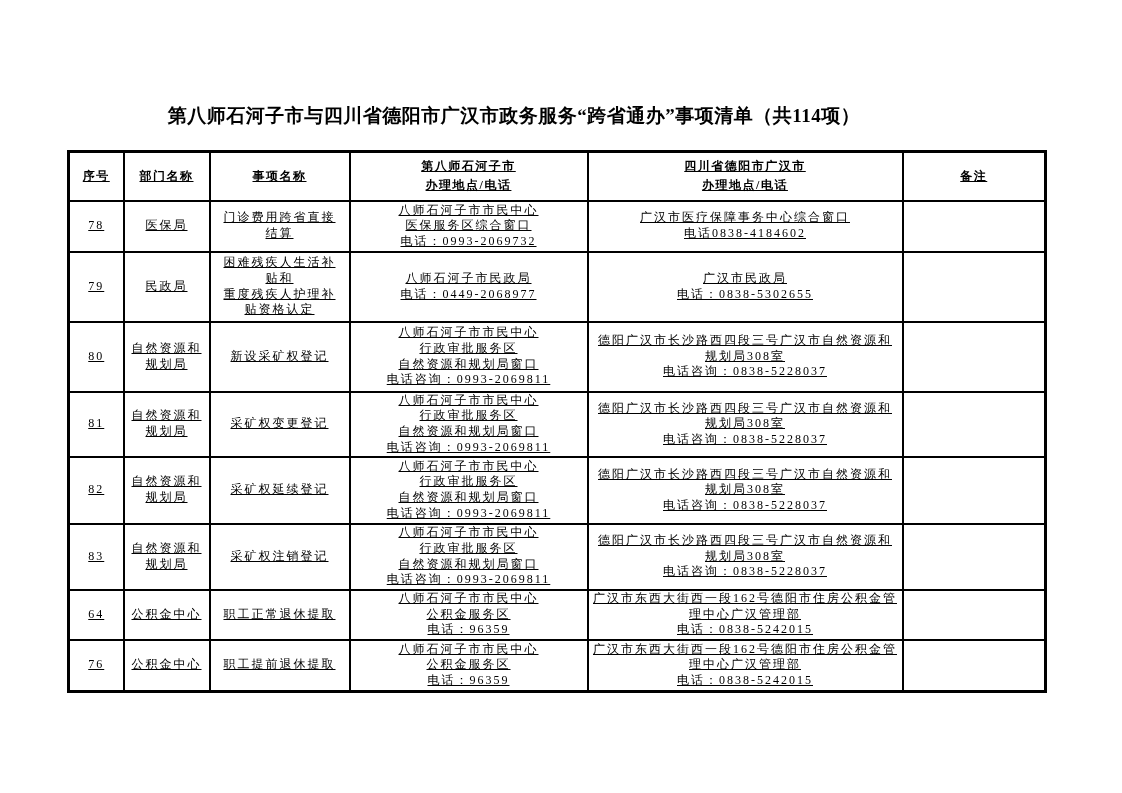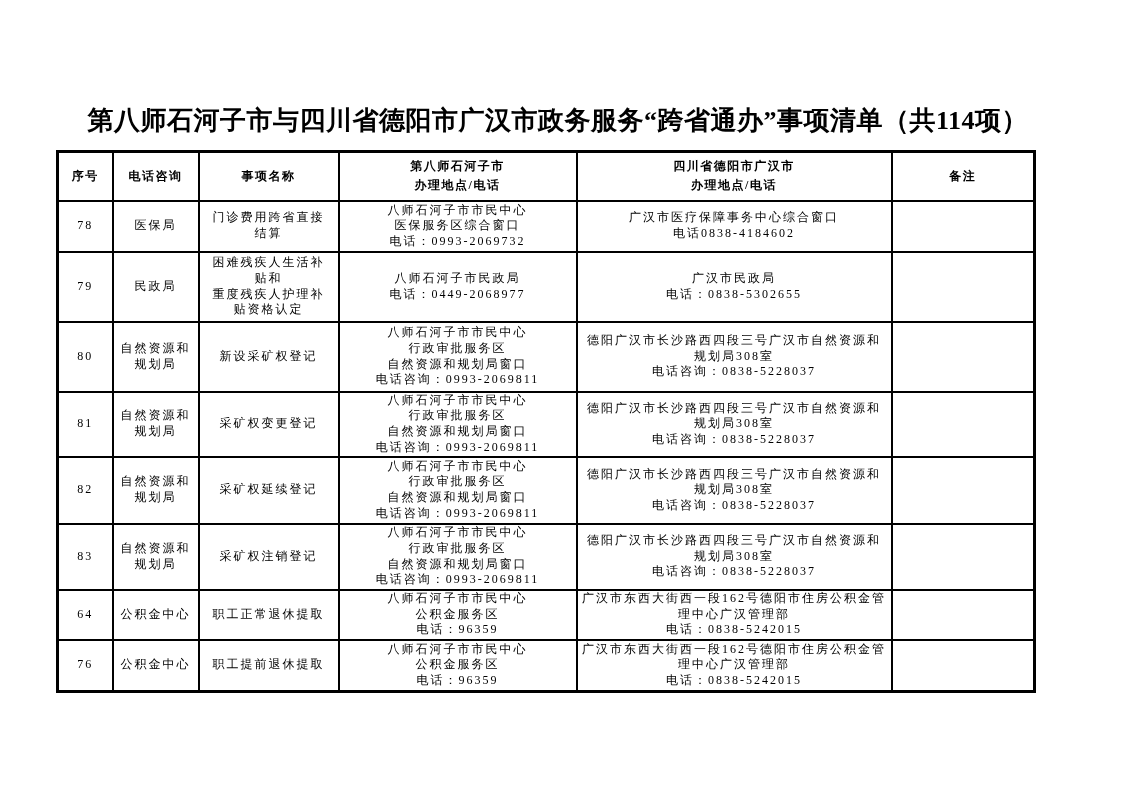--- a/index.html
+++ b/index.html
@@ -16,34 +16,35 @@
     position: relative;
     width: 1122px;
     height: 793px;
     background: #ffffff;
   }
   .doc-title {
     position: absolute;
     top: 103px;
     left: 0;
     width: 1028px;
-    text-align: right;
-    font-size: 26px;
+    text-align: center;
+    font-size: 19px;
     font-weight: bold;
     letter-spacing: 0.5px;
     white-space: nowrap;
   }
   table.services {
     position: absolute;
     top: 150px;
-    left: 56px;
+    left: 67px;
     width: 977px;
     border-collapse: collapse;
     table-layout: fixed;
     border: 3px solid #000000;
+    text-decoration: underline;
   }
   table.services td, table.services th {
     border: 2px solid #000000;
     text-align: center;
     vertical-align: middle;
     padding: 0 3px;
     font-size: 12px;
     line-height: 1.3;
     letter-spacing: 2px;
     white-space: pre-line;
@@ -77,21 +78,21 @@
       <col class="w-no">
         <col class="w-dept">
         <col class="w-item">
       <col class="w-shihezi">
         <col class="w-guanghan">
         <col class="w-remark">
     </colgroup>
     <tbody>
       <tr style="height:49px">
         <th>序号</th>
-        <th>电话咨询</th>
+        <th>部门名称</th>
         <th>事项名称</th>
         <th>第八师石河子市
 办理地点/电话</th>
         <th>四川省德阳市广汉市
 办理地点/电话</th>
         <th>备注</th>
       </tr>
 
       <tr style="height:51px">
         <td class="c-no">78</td>

